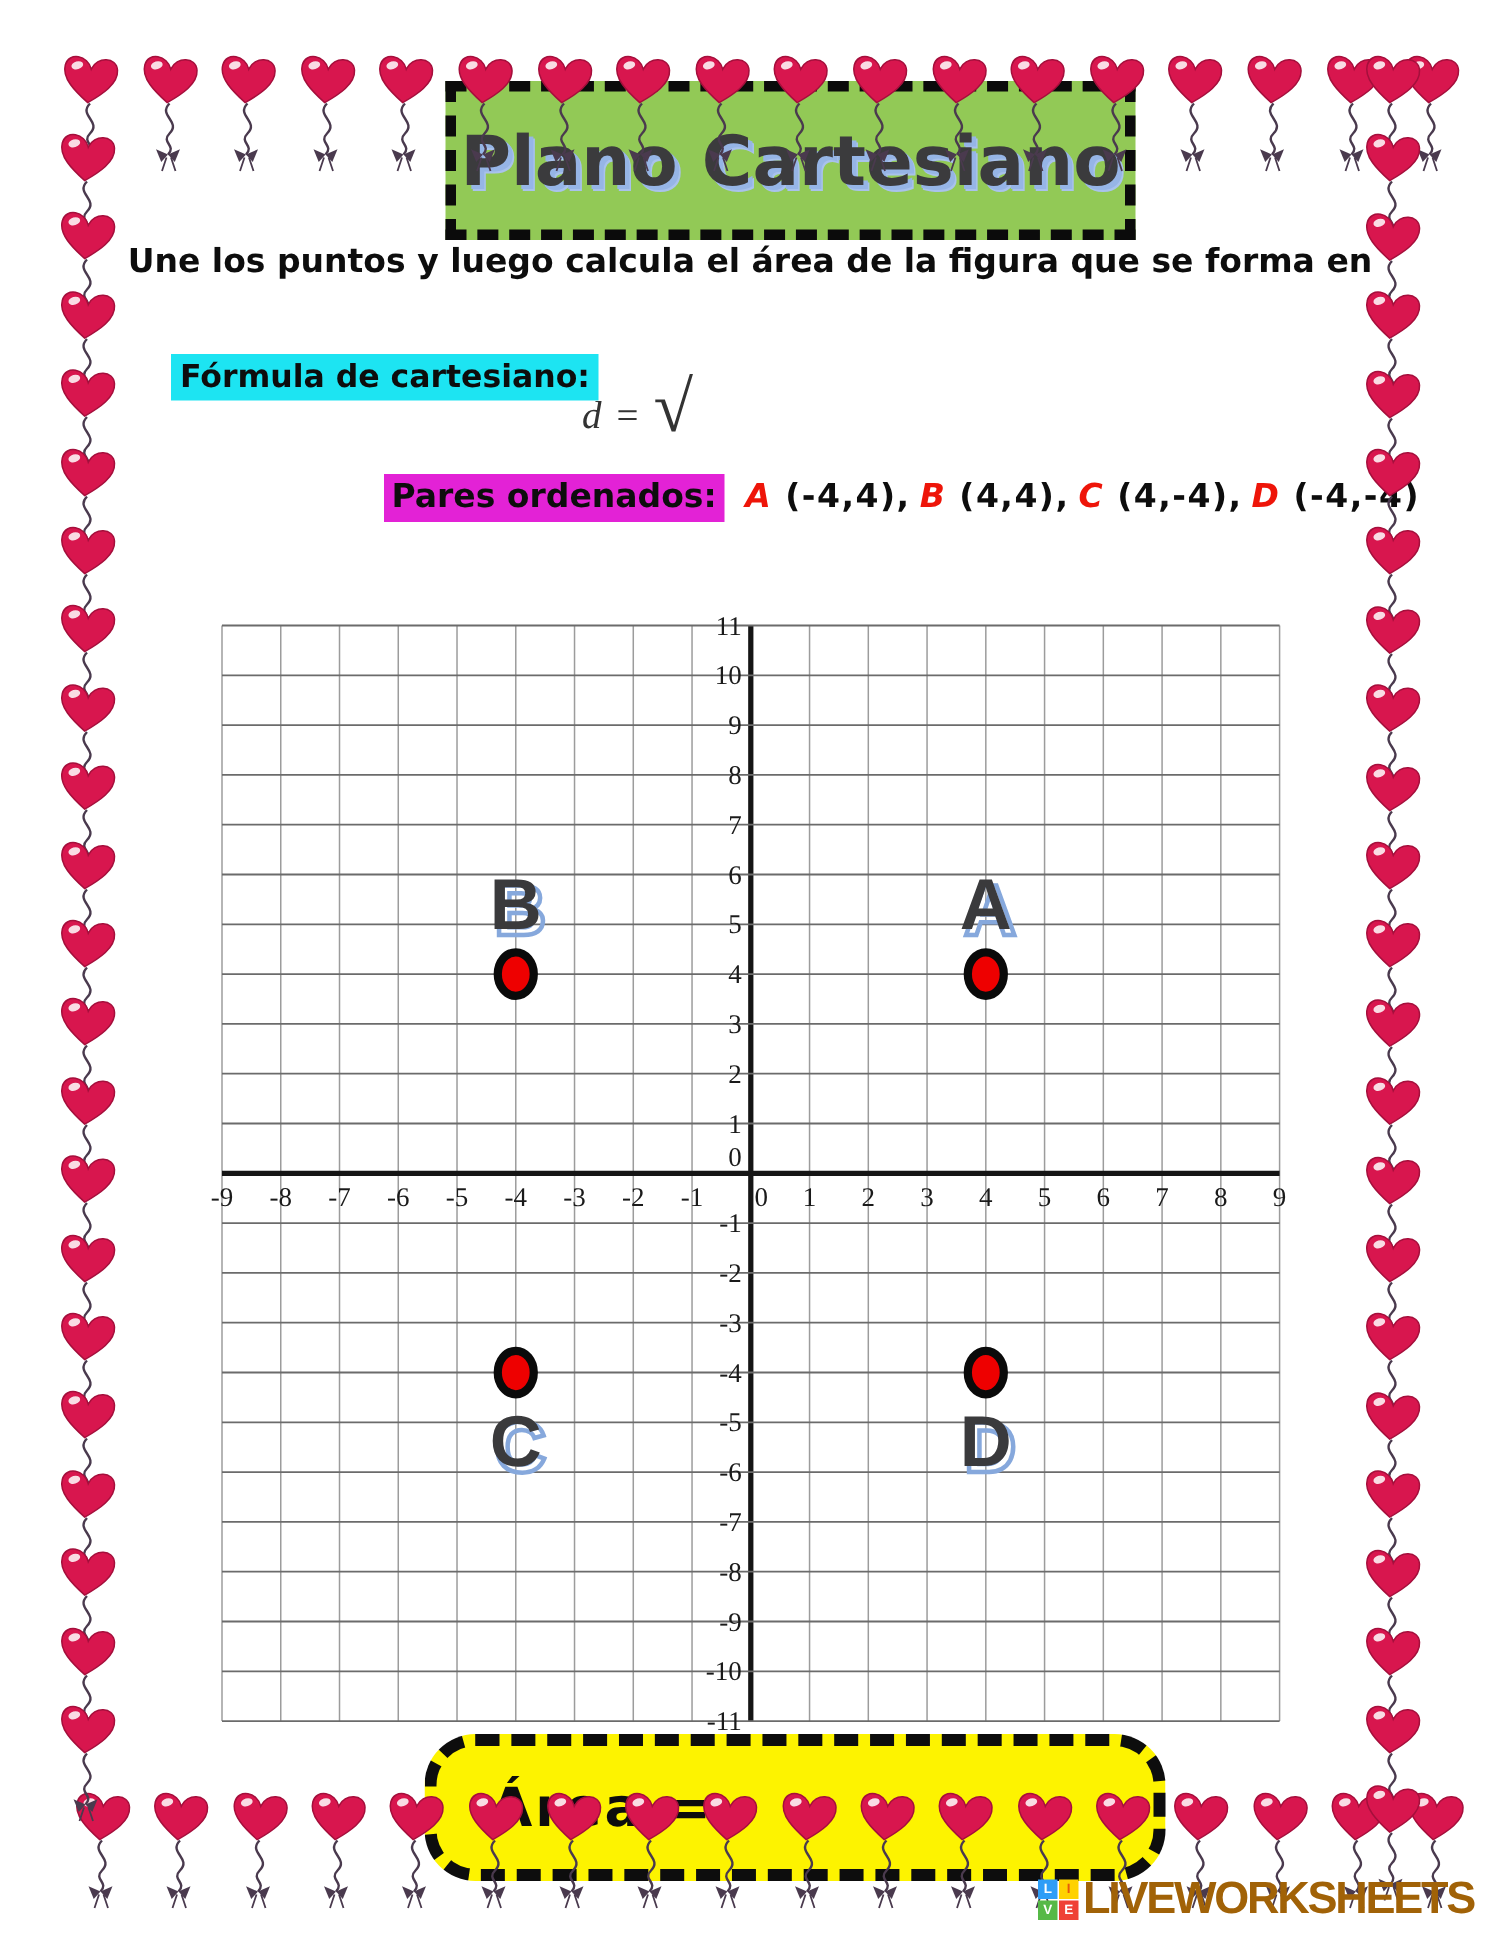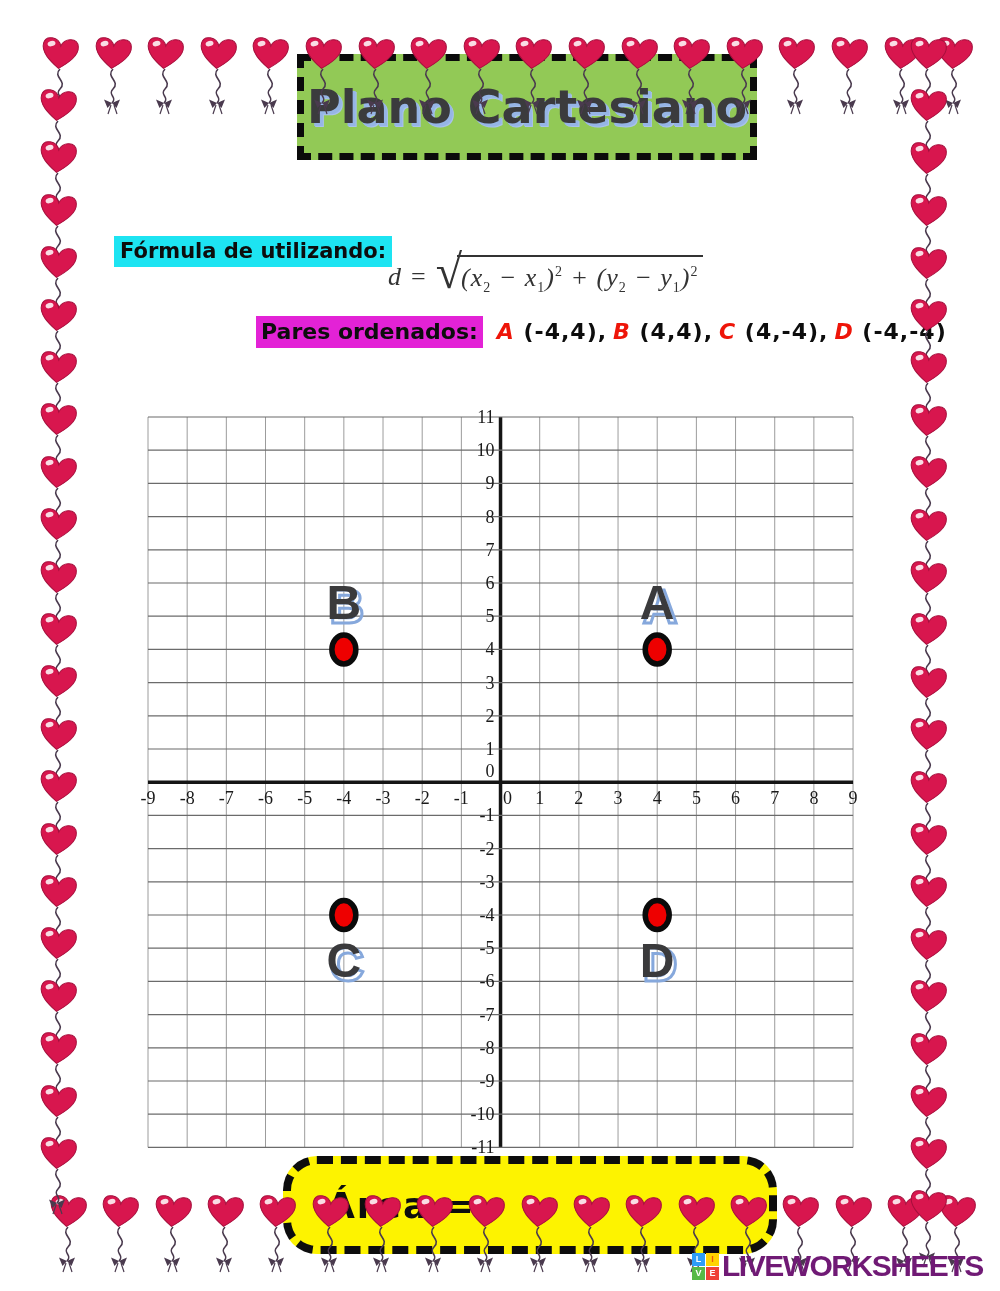--- a/index.html
+++ b/index.html
@@ -63,29 +63,29 @@
 </head>
 <body>
 
 <div id="page">
 
   <div class="banner" id="banner" style="background: rgb(146, 201, 86);">
     <div class="banner-title">Plano Cartesiano</div>
   </div>
 
   <div class="instructions">
+    <div>Une los puntos y luego calcula el área de la figura que se forma en</div>
   </div>
 
-  <span class="formula-label" id="formula-label" style="background: rgb(29, 228, 242);">Fórmula de utilizando:</span>
+  <span class="formula-label" id="formula-label" style="background: rgb(29, 228, 242);">Fórmula de cartesiano:</span>
 
   <div class="formula">
     <span class="fd">d</span>
     <span class="feq">=</span>
     <span class="fsqrt">√</span>
-    <span class="frad"><span>(</span><span>x</span><sub>2</sub><span> − </span><span>x</span><sub>1</sub><span>)</span><sup>2</sup><span> + </span><span>(</span><span>y</span><sub>2</sub><span> − </span><span>y</span><sub>1</sub><span>)</span><sup>2</sup></span>
   </div>
 
   <div class="pares">
     <span class="pares-label" id="pares-label" style="background: rgb(227, 34, 214);">Pares ordenados:</span><span class="pt-name" style="color: rgb(238, 21, 9);">A</span> <span class="pt-coords">(-4,4),</span><span class="pt-name" style="color: rgb(238, 21, 9);">B</span> <span class="pt-coords">(4,4),</span><span class="pt-name" style="color: rgb(238, 21, 9);">C</span> <span class="pt-coords">(4,-4),</span><span class="pt-name" style="color: rgb(238, 21, 9);">D</span> <span class="pt-coords">(-4,-4)</span>
   </div>
 
   <div id="grid-wrap">
       <svg width="705.0600000000001" height="734.4000000000001">
         <line x1="0" y1="0" x2="0" y2="730.4000000000001" stroke="#9c9c9c" stroke-width="1"></line>
         <line x1="39.170000000000016" y1="0" x2="39.170000000000016" y2="730.4000000000001" stroke="#9c9c9c" stroke-width="1"></line>
@@ -994,16 +994,16 @@
         </svg></div>
     </div>
 
   <div class="logo">
     <div class="logo-grid" id="logo-grid">
         <div class="logo-sq" style="background: rgb(46, 157, 247); color: rgb(255, 255, 255);">L</div>
         <div class="logo-sq" style="background: rgb(255, 210, 0); color: rgb(232, 89, 12);">I</div>
         <div class="logo-sq" style="background: rgb(86, 185, 71); color: rgb(255, 255, 255);">V</div>
         <div class="logo-sq" style="background: rgb(239, 65, 54); color: rgb(255, 255, 255);">E</div>
       </div>
-    <span class="brand" style="color: #701a75;">LIVEWORKSHEETS</span>
+    <span class="brand" style="color: #a16207;">LIVEWORKSHEETS</span>
   </div>
 
 </div>
 
 </body></html>

